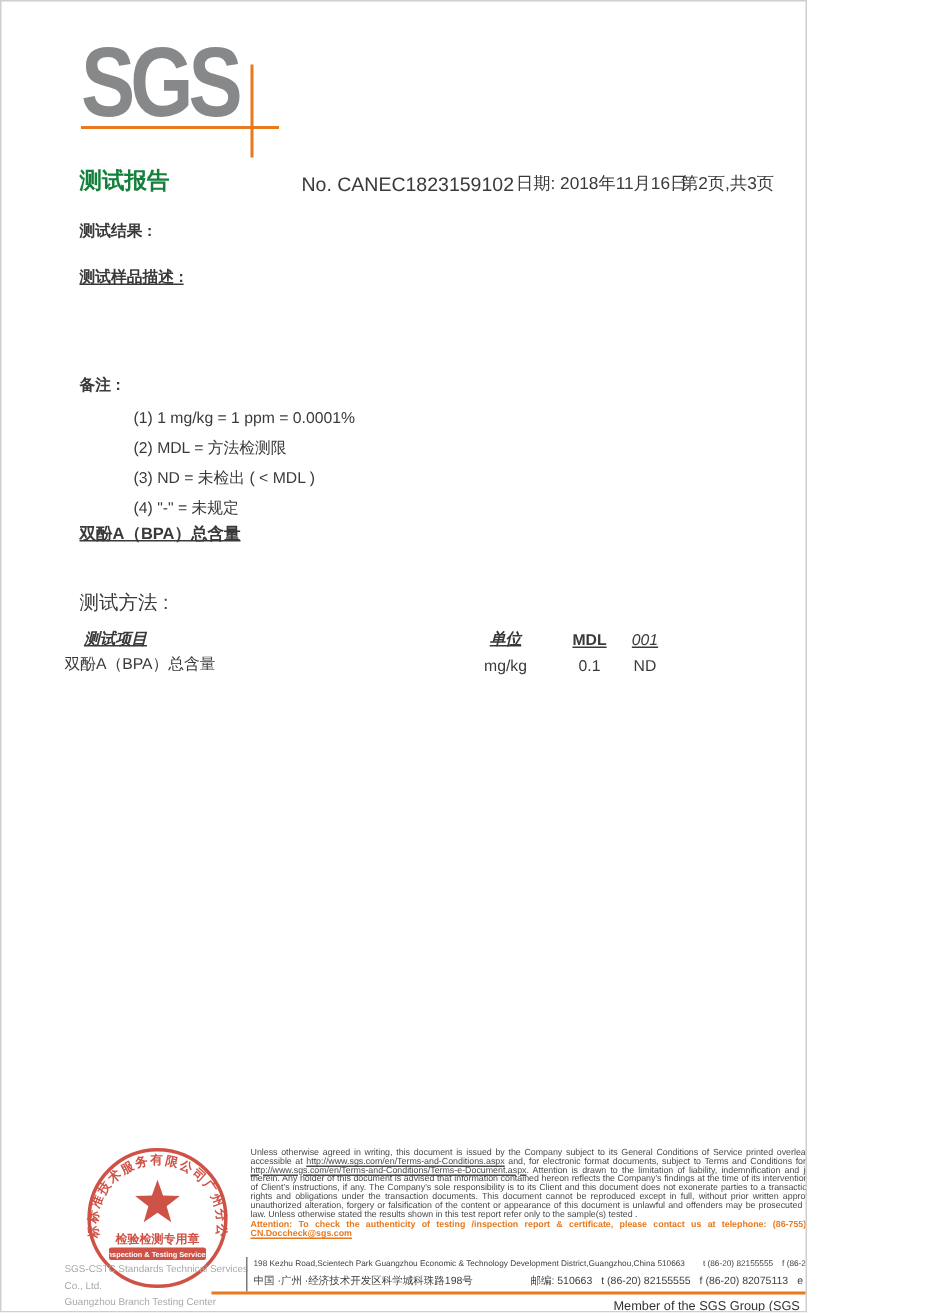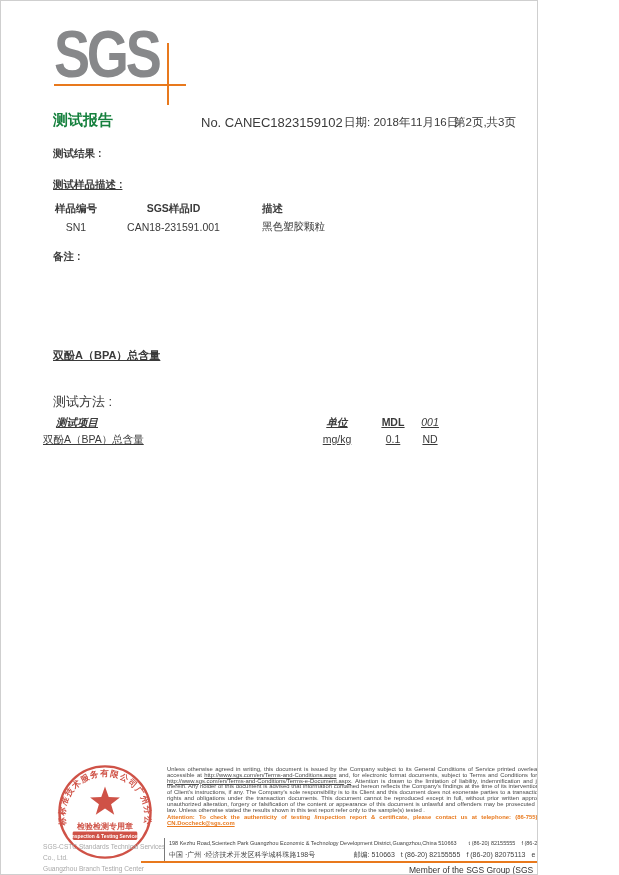--- a/index.html
+++ b/index.html
@@ -40,21 +40,21 @@
   .notes { position:absolute; left:88px; top:268px; font-size:10.5px; }
   .notes .note-line { height:20px; line-height:20px; }
 
   .bpa-title { position:absolute; left:52px; top:347px; font-size:11px; font-weight:bold; text-decoration:underline; }
 
   .method-row { position:absolute; left:52px; top:372px; display:flex; font-size:13px;margin-top:20px; }
   .method-label { width:63px; flex:none; font-weight:normal; }
   .method-text { width:462px; line-height:21px; text-align:justify; }
 
   .result-table { position:absolute; left:42px; top:415px; font-size:10.5px; }
-  .result-table .tr { display:flex; height:17px; align-items:flex-start;text-decoration:underline; }
+  .result-table .tr { display:flex; height:17px; align-items:flex-end; }
   .result-table .ci { width:273px; }
   .result-table .cu { width:42px; text-align:center; }
   .result-table .cm { width:34px; text-align:center;margin-left:18px; }
   .result-table .cs { width:40px; text-align:center; }
   .result-table .th-item { font-style:italic; font-weight:bold; text-decoration:underline; padding-left:13px; }
   .result-table .th-unit { font-style:italic; font-weight:bold; text-decoration:underline; }
   .result-table .th-mdl  { font-weight:bold; text-decoration:underline; }
   .result-table .th-sample { font-style:italic; text-decoration:underline; }
 
   
@@ -90,34 +90,28 @@
   <div class="logo-vline"></div>
 
   <div class="doc-title">测试报告</div>
   <div class="report-no">No. CANEC1823159102</div>
   <div class="doc-date">日期: 2018年11月16日</div>
   <div class="page-info">第2页,共3页</div>
 
   <div class="results-label">测试结果 :</div>
   <div class="sample-desc-label">测试样品描述 :</div>
 
-  <div class="sample-table">
-    <div class="tr">
-      <div class="c1 th">样品编号</div>
-      <div class="c2 th">SGS样品ID</div>
-      <div class="c3 th">描述</div>
-    </div>
-    <div class="tr">
-      <div class="c1">SN1</div>
-      <div class="c2">CAN18-231591.001</div>
-      <div class="c3">黑色塑胶颗粒</div>
-    </div>
-  </div>
 
   <div class="notes-label">备注 :</div>
+  <div class="notes">
+    <div class="note-line">(1) 1 mg/kg = 1 ppm = 0.0001%</div>
+    <div class="note-line">(2) MDL = 方法检测限</div>
+    <div class="note-line">(3) ND = 未检出 ( &lt; MDL )</div>
+    <div class="note-line">(4) "-" = 未规定</div>
+  </div>
 
   <div class="bpa-title">双酚A（BPA）总含量</div>
 
   <div class="method-row">
     <div class="method-label">测试方法 :</div>
   </div>
 
   <div class="result-table">
     <div class="tr">
       <div class="ci th-item">测试项目</div>

